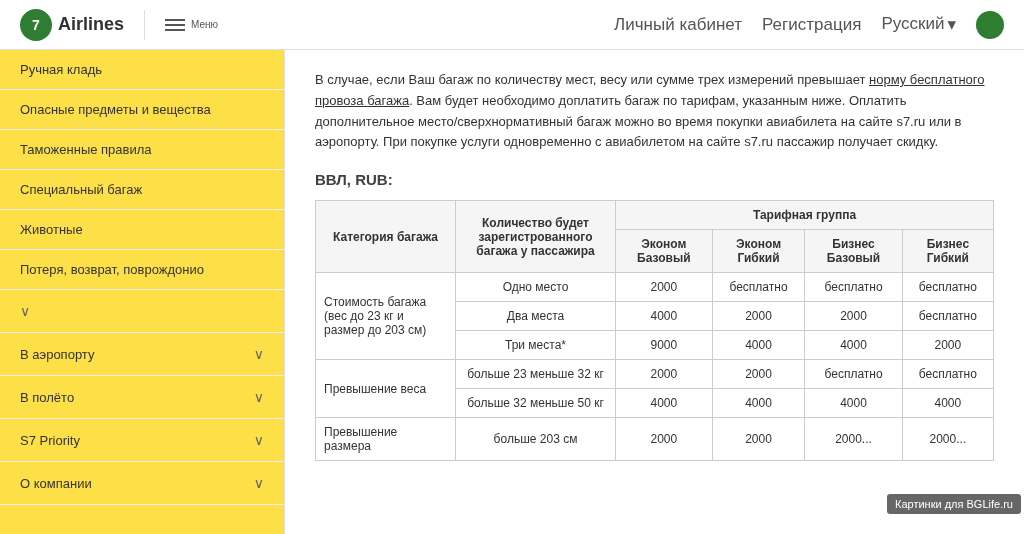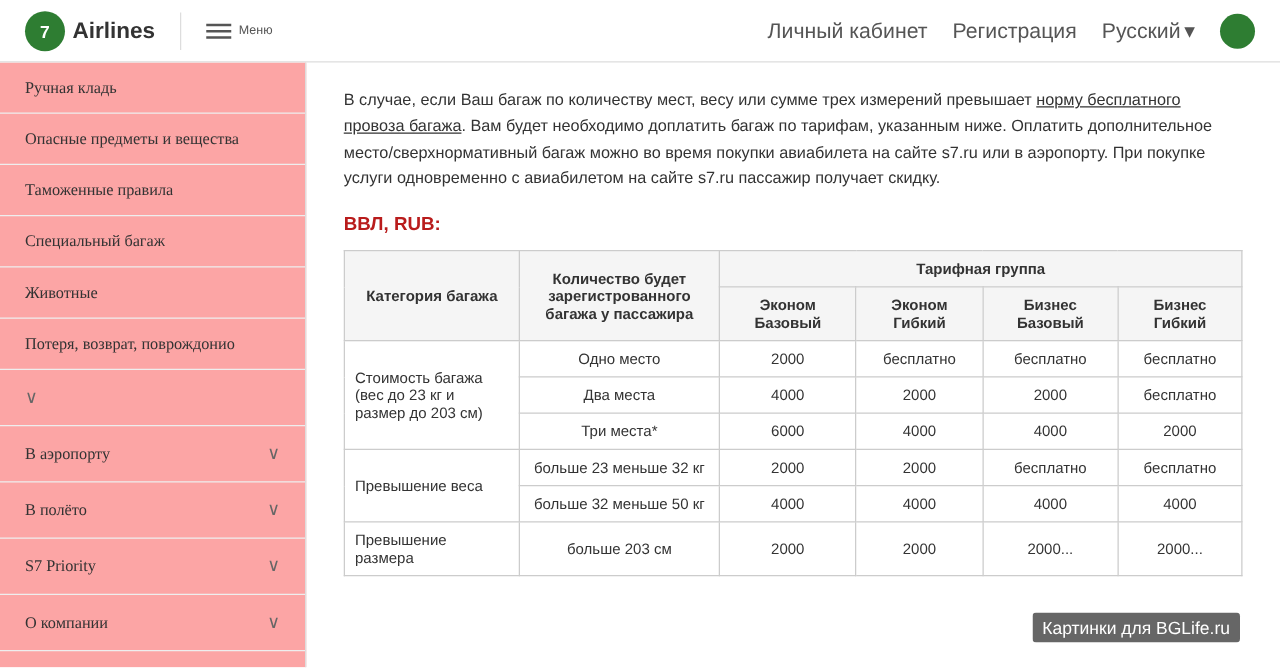--- a/index.html
+++ b/index.html
@@ -17,35 +17,34 @@
       flex-shrink: 0;
     }
     .header-left { display: flex; align-items: center; gap: 20px; }
     .logo { display: flex; align-items: center; gap: 6px; font-weight: bold; font-size: 18px; color: #333; }
     .logo-circle { width: 32px; height: 32px; background: #2e7d32; border-radius: 50%; display: flex; align-items: center; justify-content: center; color: white; font-size: 14px; font-weight: bold; }
     .menu-btn { display: flex; align-items: center; gap: 6px; cursor: pointer; color: #555; font-size: 10px; }
     .menu-icon { display: flex; flex-direction: column; gap: 3px; }
     .menu-icon span { display: block; width: 20px; height: 2px; background: #555; }
     .header-right { display: flex; align-items: center; gap: 20px; font-size: 17px; color: #555; }
     .header-right a { color: #555; text-decoration: none; cursor: pointer; }
-    .lang-btn { display: flex; align-items: center; gap: 3px; cursor: pointer; }
+    .lang-btn { display: flex; gap: 3px; cursor: pointer; }
     .globe { width: 28px; height: 28px; background: #2e7d32; border-radius: 50%; }
     .divider-v { width: 1px; height: 30px; background: #ddd; }
     
     
     .main { display: flex; flex: 1; overflow: hidden; }
     
     
     .sidebar {
-      width: 245px;
+      width: 285px;
       flex-shrink: 0;
       border-right: 1px solid #ddd;
       overflow-y: auto;
-      background: #fca5a5;
-      font-family: Liberation Serif, serif;
+      background: #fde047;
     }
     .sidebar-item {
       padding: 12px 20px;
       border-bottom: 1px solid #eee;
       cursor: pointer;
       color: #333;
       font-size: 13px;
     }
     .sidebar-section {
       display: flex;
@@ -62,21 +61,21 @@
     
     .content {
       flex: 1;
       overflow-y: auto;
       padding: 20px 30px;
     }
     
     .intro-text { font-size: 13px; line-height: 1.6; color: #333; margin-bottom: 18px; }
     .intro-text a { color: #333; text-decoration: underline; }
     
-    .section-title { font-size: 15px; font-weight: bold; margin-bottom: 12px; color: #b91c1c; }
+    .section-title { font-size: 15px; font-weight: bold; margin-bottom: 12px; color: #404040; }
     
     
     .baggage-table {
       width: 100%;
       border-collapse: collapse;
       font-size: 12px;
     }
     .baggage-table th, .baggage-table td {
       border: 1px solid #ccc;
       padding: 7px 8px;
@@ -85,25 +84,25 @@
     }
     .baggage-table th { background: #f5f5f5; font-weight: 600; }
     .baggage-table td.category { text-align: left; font-size: 12px; }
     .baggage-table td.qty-cell { font-size: 12px; }
     .colspan-header { background: #e8e8e8; }
     
     
     .watermark {
       position: fixed;
       bottom: 20px;
-      right: 32px;
+      right: 3px;
       background: rgba(0,0,0,0.6);
       color: #fff;
       padding: 4px 8px;
-      font-size: 14px;
+      font-size: 11px;
       border-radius: 3px;
       z-index: 999;
     }
   </style>
 </head>
 <body>
 
 <div class="header">
   <div class="header-left">
     <div class="logo">
@@ -199,21 +198,21 @@
         </tr>
         <tr>
           <td class="qty-cell">Два места</td>
           <td>4000</td>
           <td>2000</td>
           <td>2000</td>
           <td>бесплатно</td>
         </tr>
         <tr>
           <td class="qty-cell">Три места*</td>
-          <td>6000</td>
+          <td>9000</td>
           <td>4000</td>
           <td>4000</td>
           <td>2000</td>
         </tr>
 
         <tr>
           <td class="category" rowspan="2">Превышение веса</td>
           <td class="qty-cell">больше 23 меньше 32 кг</td>
           <td>2000</td>
           <td>2000</td>

